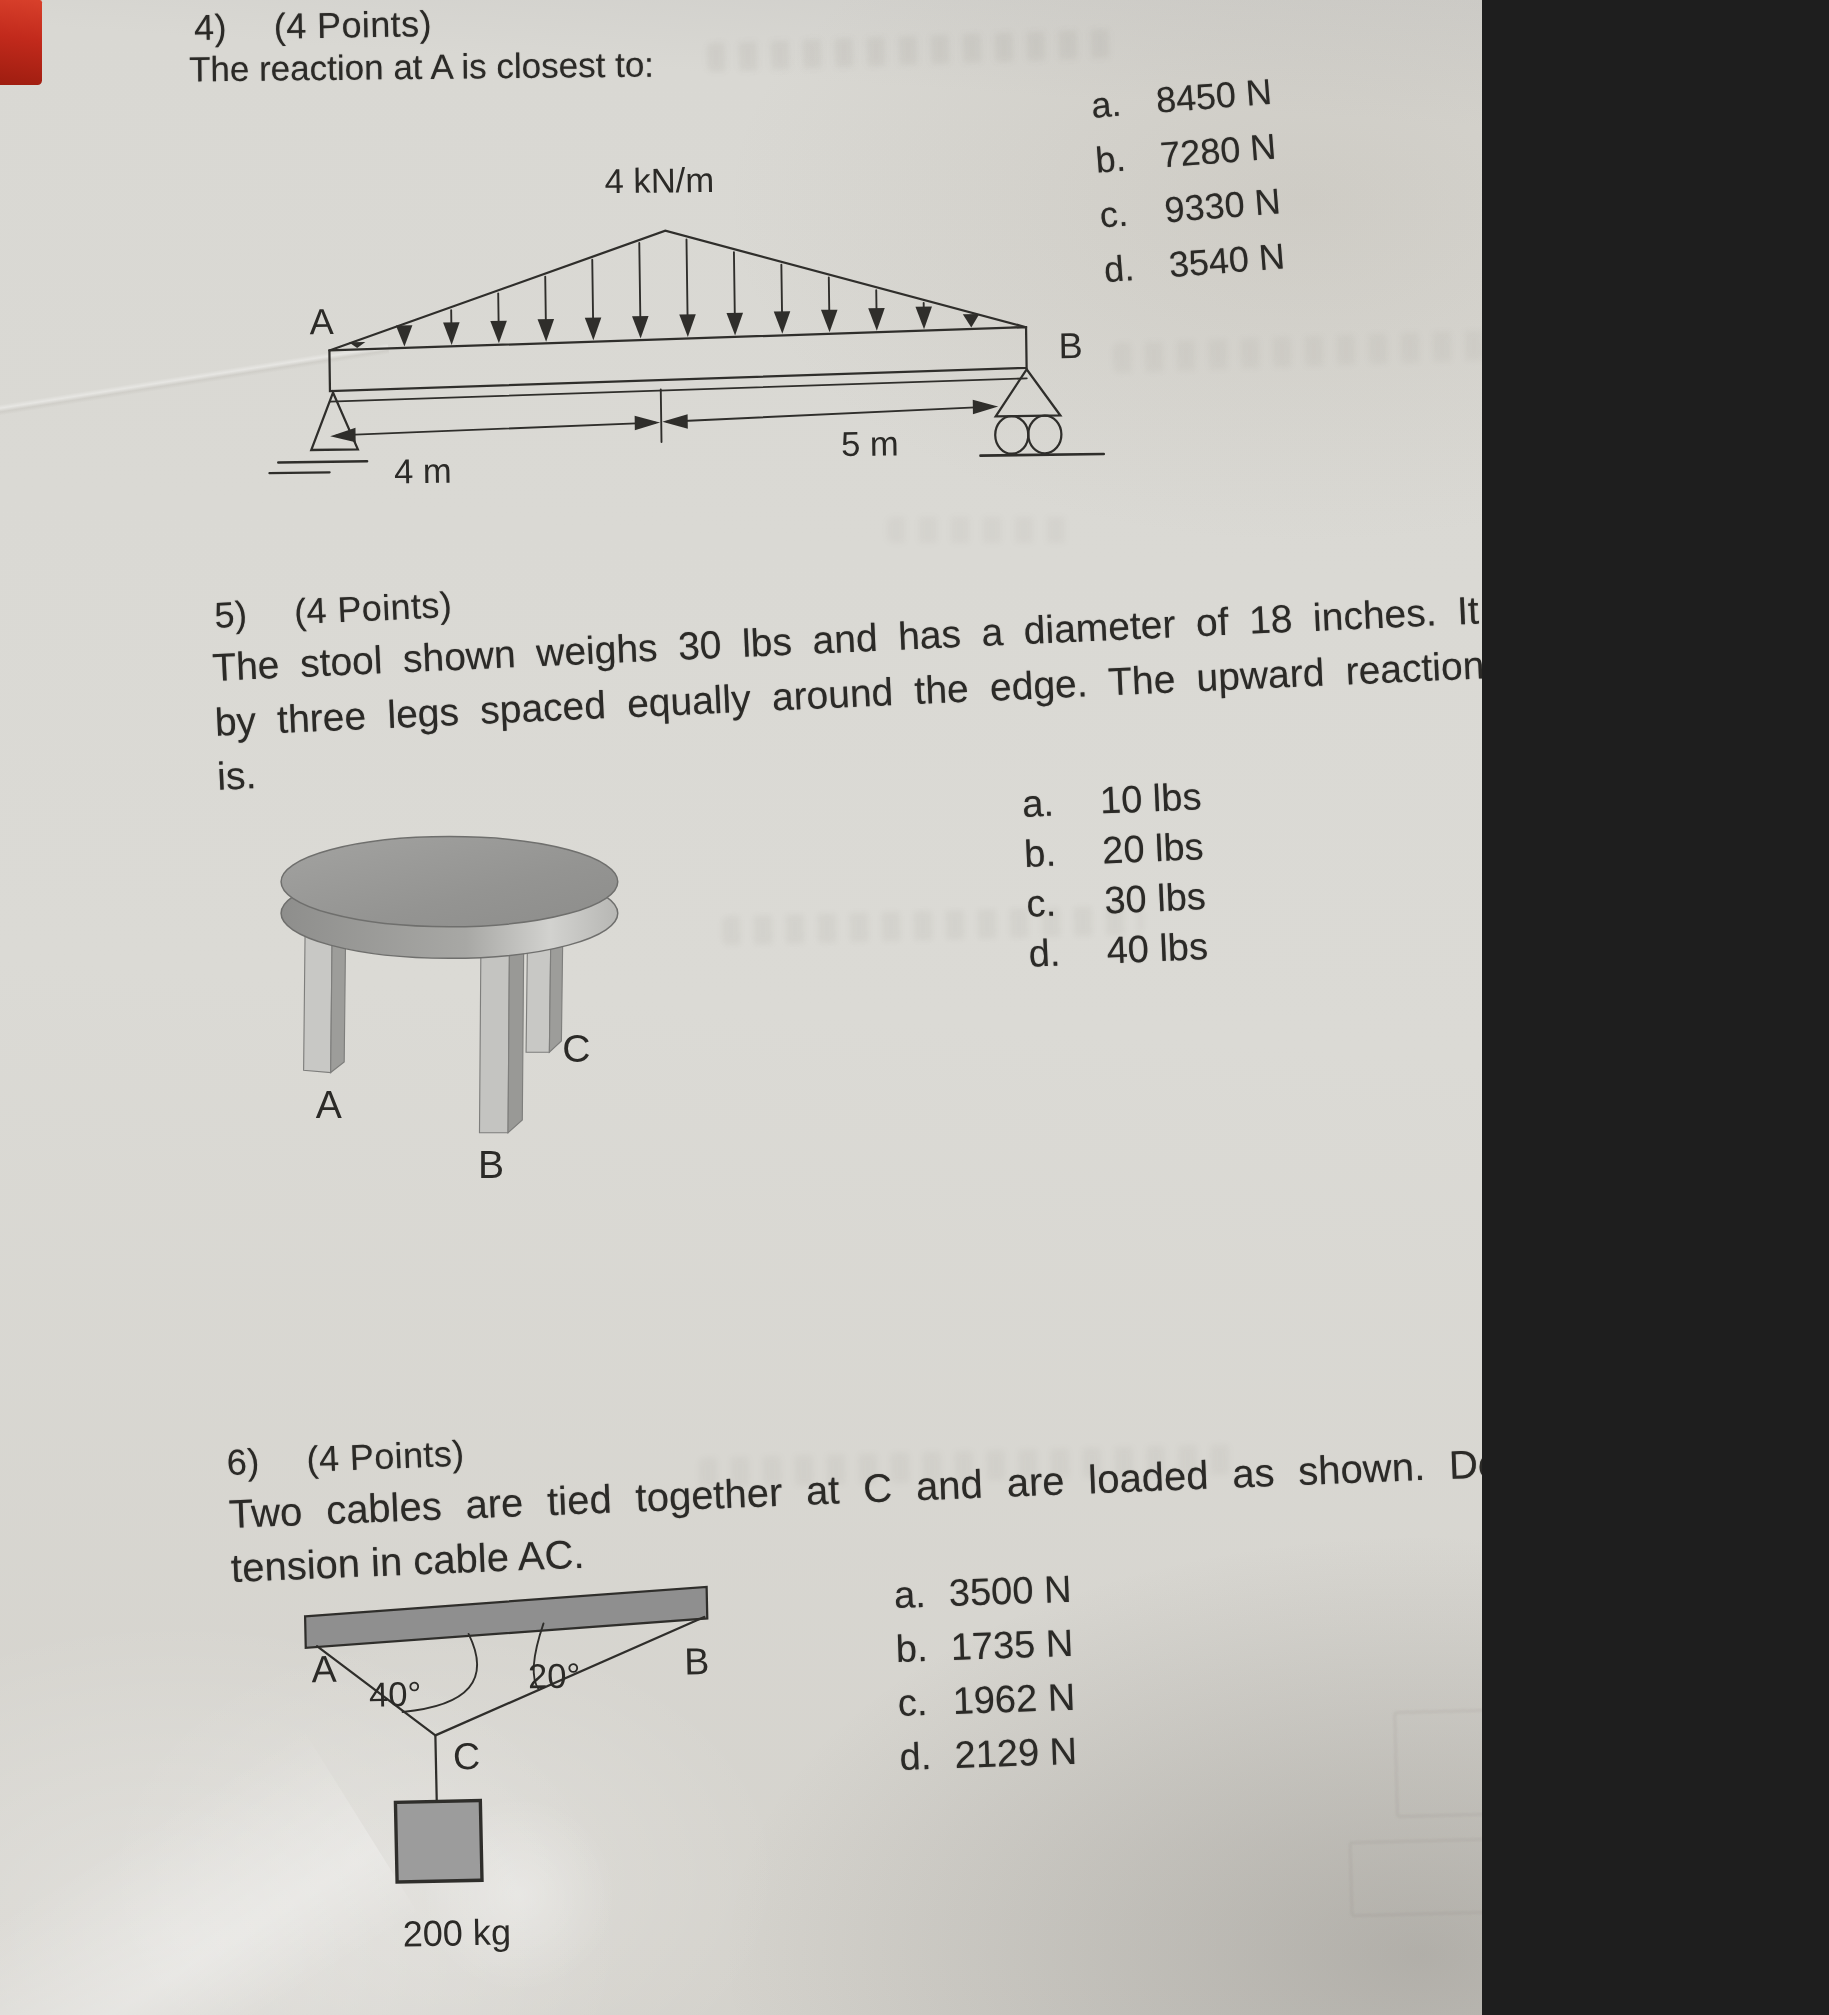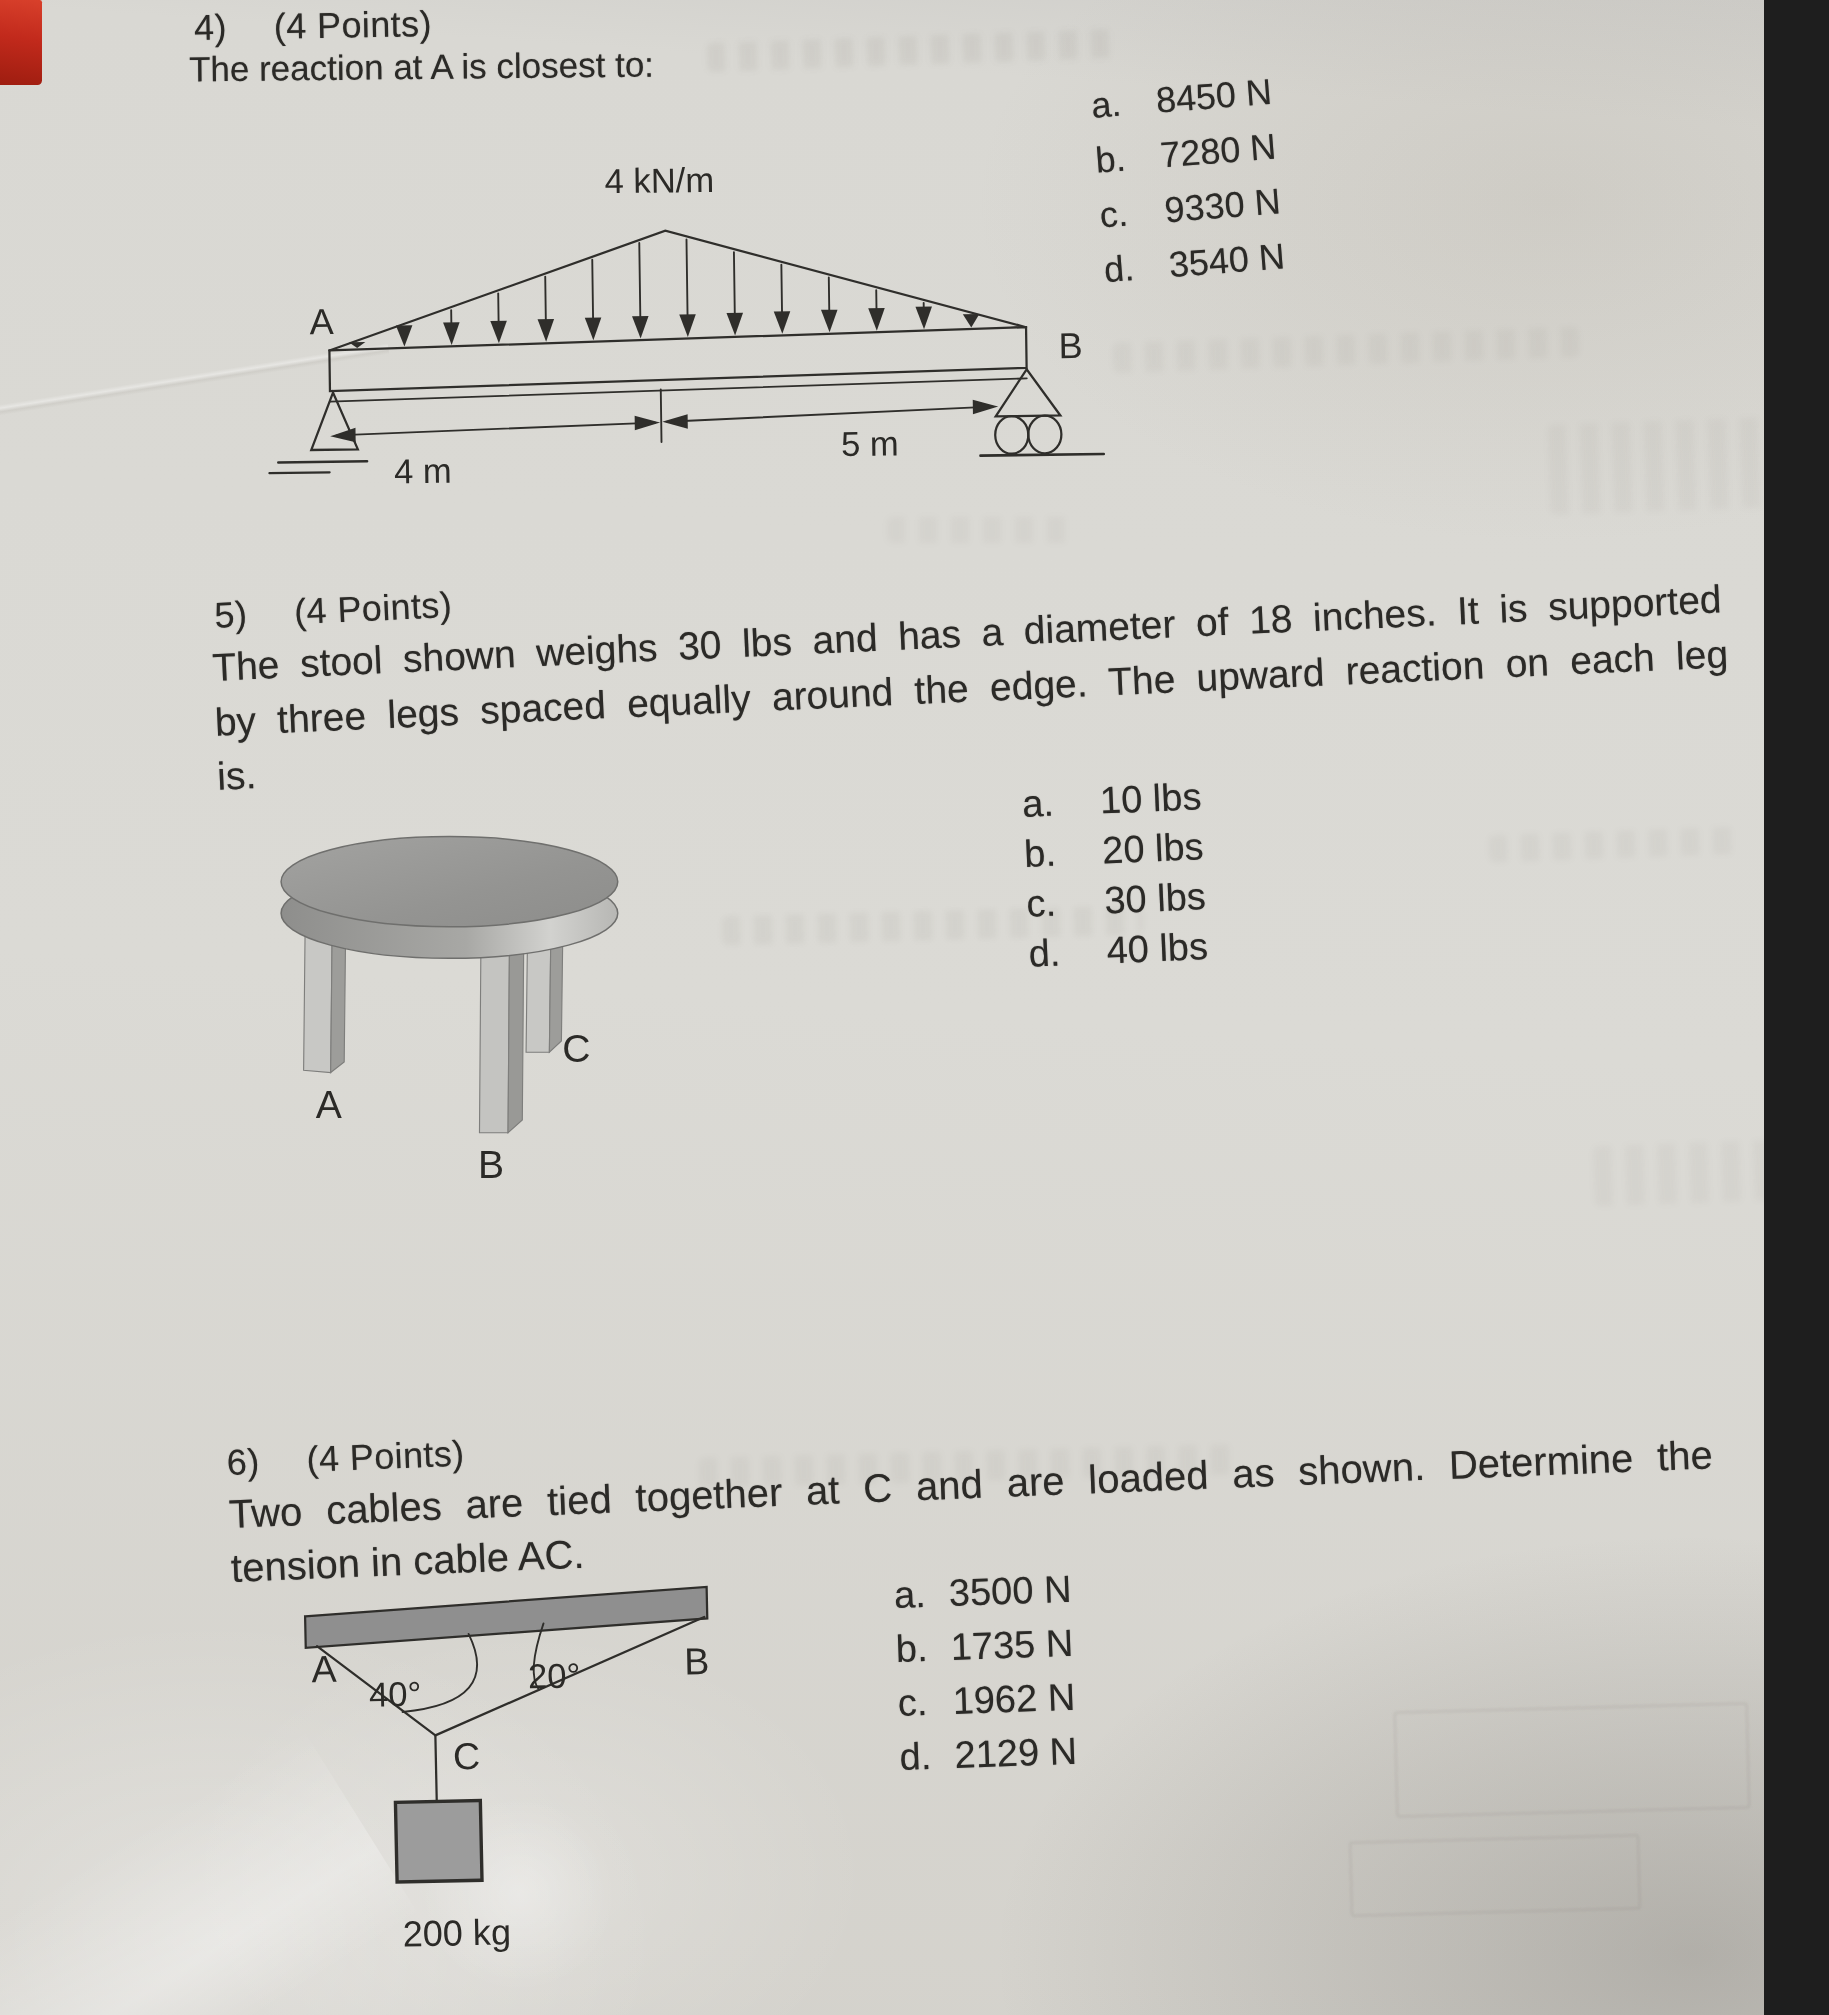--- a/index.html
+++ b/index.html
@@ -1,18 +1,18 @@
 <!DOCTYPE html>
 <html style="font-size:12px"><head>
 <meta charset="utf-8">
 <title>Statics Exam Page</title>
 <style>
   html,body{margin:0;padding:0;background:#1e1e1e;}
   #canvas{
-    position:relative;width:1764px;height:2015px;overflow:hidden;
+    position:relative;width:1482px;height:2015px;overflow:hidden;
     font-family:"Liberation Sans","DejaVu Sans",sans-serif;
     color:#2b2a27;
     background:
       radial-gradient(1128px 677px at 96% 97%, rgba(84,80,74,.28), transparent 62%),
       radial-gradient(827px 489px at 88% 10%, rgba(150,140,124,.16), transparent 70%),
       radial-gradient(752px 526px at 12% 96%, rgba(255,255,255,.30), transparent 60%),
       radial-gradient(526px 376px at 30% 93%, rgba(255,255,255,.22), transparent 65%),
       linear-gradient(184deg,#cfceca 0%,#d9d8d3 6%,#dbdad5 50%,#d4d2cc 100%);
   }
   .soft{text-shadow:0 0 1.1px rgba(40,38,35,.45);}

